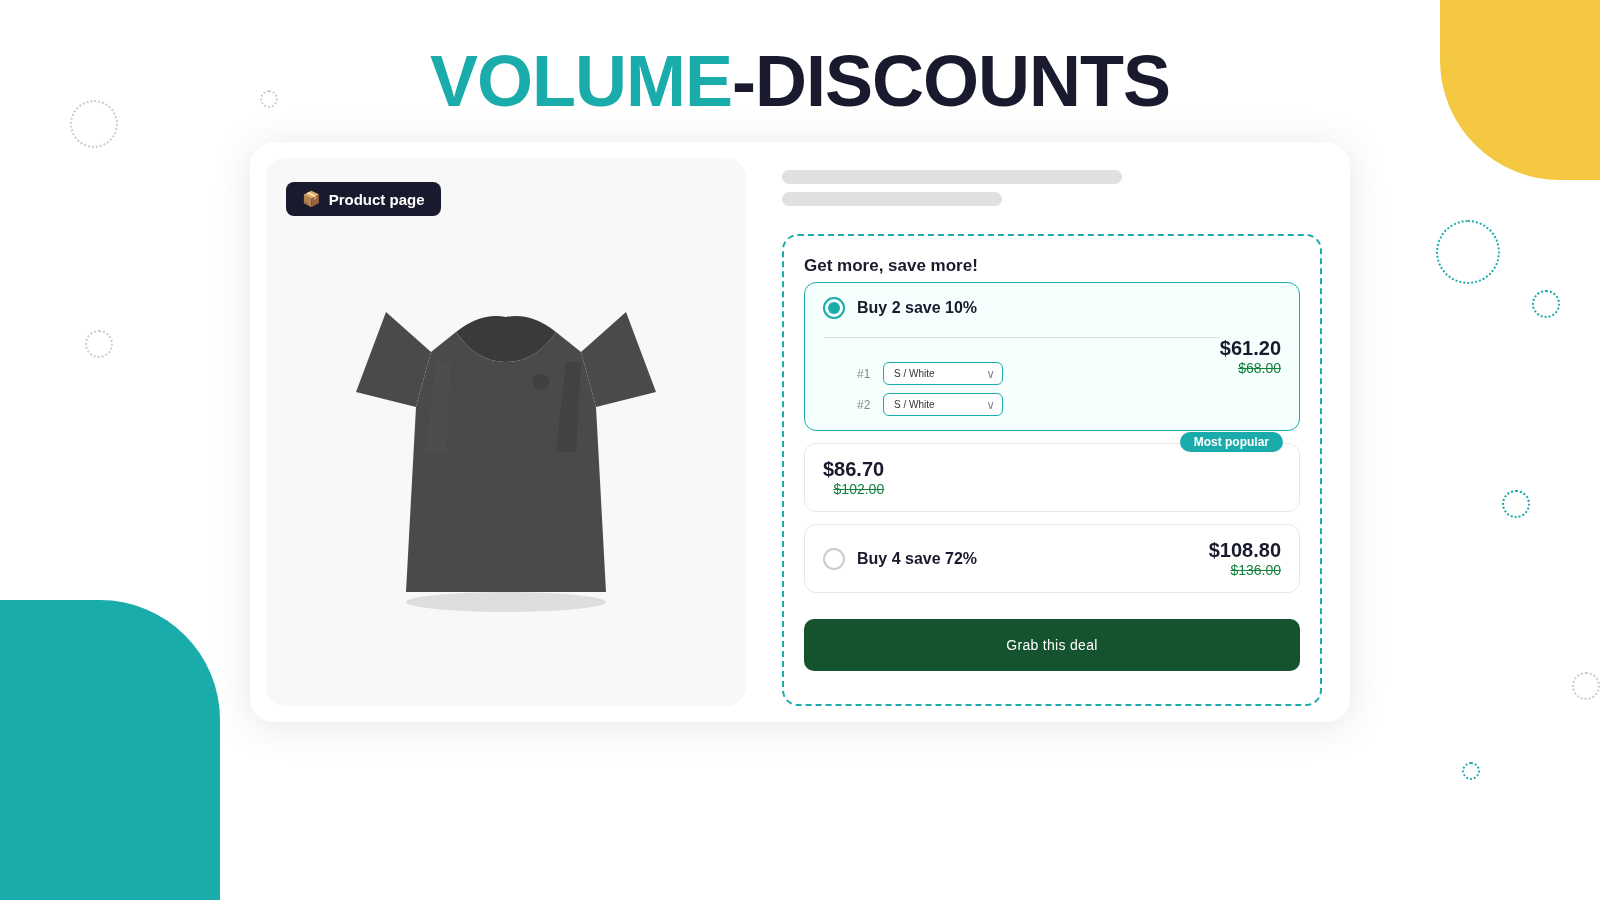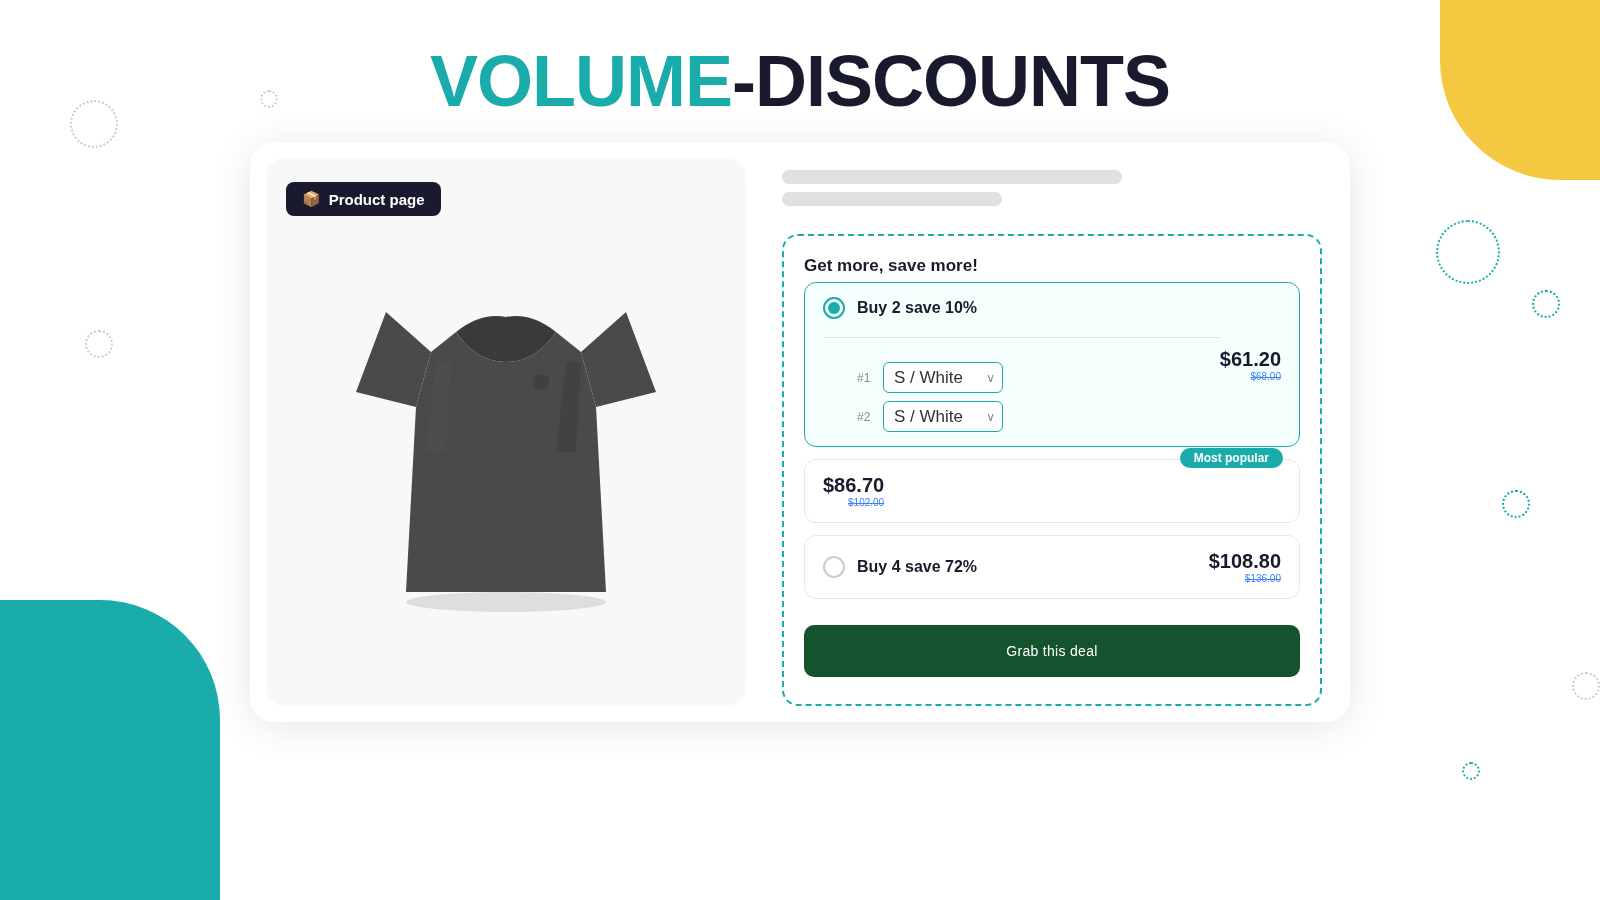--- a/index.html
+++ b/index.html
@@ -223,22 +223,22 @@
     .discount-price-block {
       text-align: right;
     }
     .price-current {
       font-size: 20px;
       font-weight: 700;
       color: #1a1a2e;
       display: block;
     }
     .price-original {
-      font-size: 10px;
-      color: #3b82f6;
+      font-size: 14px;
+      color: #15803d;
       text-decoration: line-through;
       display: block;
     }
 
     
     .variant-selectors {
       display: flex;
       flex-direction: column;
       gap: 8px;
       margin-top: 4px;
@@ -251,21 +251,21 @@
     }
     .variant-num {
       font-size: 12px;
       color: #888;
       min-width: 18px;
     }
     .variant-select {
       border: 1.5px solid #1aacaa;
       border-radius: 6px;
       padding: 5px 28px 5px 10px;
-      font-size: 17px;
+      font-size: 10px;
       color: #333;
       background: #fff;
       appearance: none;
       -webkit-appearance: none;
       cursor: pointer;
       position: relative;
       min-width: 120px;
     }
     .variant-select-wrapper {
       position: relative;

